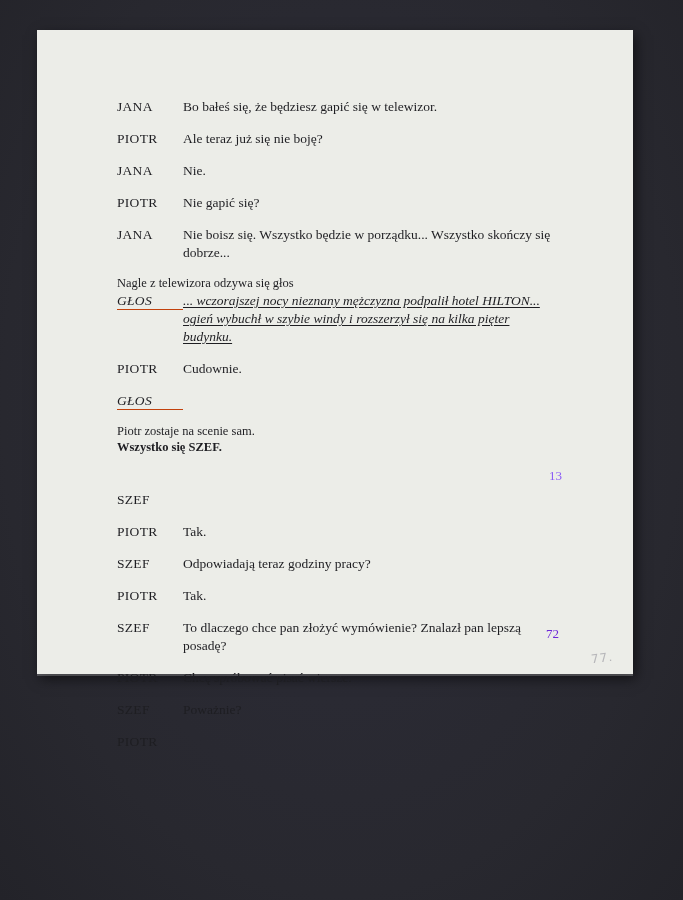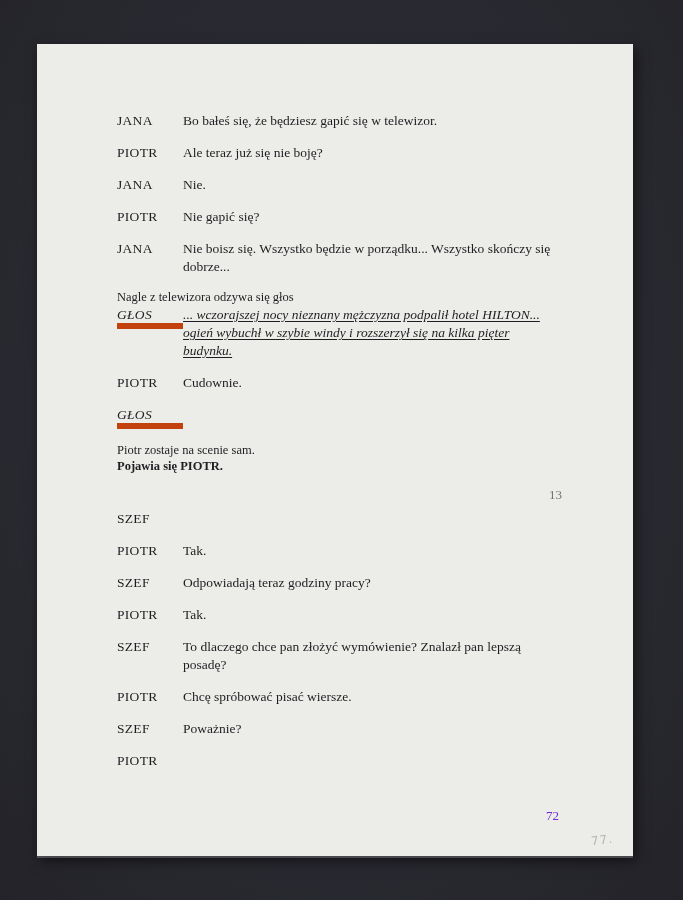--- a/index.html
+++ b/index.html
@@ -8,22 +8,22 @@
     overflow: hidden;
     background: #2a2a35;
     font-family: "Liberation Serif", "DejaVu Serif", serif;
   }
   .scan-backdrop {
     position: absolute; left: 0; top: 0;
     width: 683px; height: 900px;
     background: radial-gradient(ellipse at 50% 45%, #2d2d39 0%, #28282f 70%, #232329 100%);
   }
   .page {
-    position: absolute; left: 37px; top: 44px;
-    width: 596px; height: 812px;
+    position: absolute; left: 37px; top: 30px;
+    width: 596px; height: 644px;
     background: #ecede8;
     box-shadow: 0 2px 0 rgba(255,255,255,0.22), 3px 5px 12px rgba(0,0,0,0.55);
   }
   .content {
     position: absolute; left: 0; top: 0;
     padding: 68px 0 0 80px;
     color: #1e1e22;
   }
   .row {
     display: flex;
@@ -35,21 +35,21 @@
     flex: 0 0 66px;
     letter-spacing: 0.3px;
   }
   .row .text {
     white-space: pre;
   }
   .row.voice {
     font-style: italic;
   }
   .row.voice .speaker {
-    border-bottom: 6px solid #c2410c;
+    border-bottom: 1px solid #c2410c;
     align-self: flex-start;
     height: 17px;
   }
   .row.voice .text {
     text-decoration: underline;
     text-underline-offset: 2px;
   }
   .stage {
     font-size: 12.5px;
     line-height: 15px;
@@ -118,22 +118,22 @@
 budynku.</span>
       </div>
       <div class="row">
         <span class="speaker">PIOTR</span>
         <span class="text">Cudownie.</span>
       </div>
       <div class="row voice">
         <span class="speaker">GŁOS</span>
       </div>
       <div class="stage tight-top">Piotr zostaje na scenie sam.</div>
-      <div class="stage bold pre-gap">Pojawia się PIOTR.</div>
-      <div class="marker-row"><span style="color: #737373; margin-top: 13px;">13</span></div>
+      <div class="stage bold pre-gap">Wszystko się SZEF.</div>
+      <div class="marker-row"><span style="color: #8b5cf6; margin-top: 13px;">13</span></div>
       <div class="row">
         <span class="speaker">SZEF</span>
       </div>
       <div class="row">
         <span class="speaker">PIOTR</span>
         <span class="text">Tak.</span>
       </div>
       <div class="row">
         <span class="speaker">SZEF</span>
         <span class="text">Odpowiadają teraz godziny pracy?</span>

